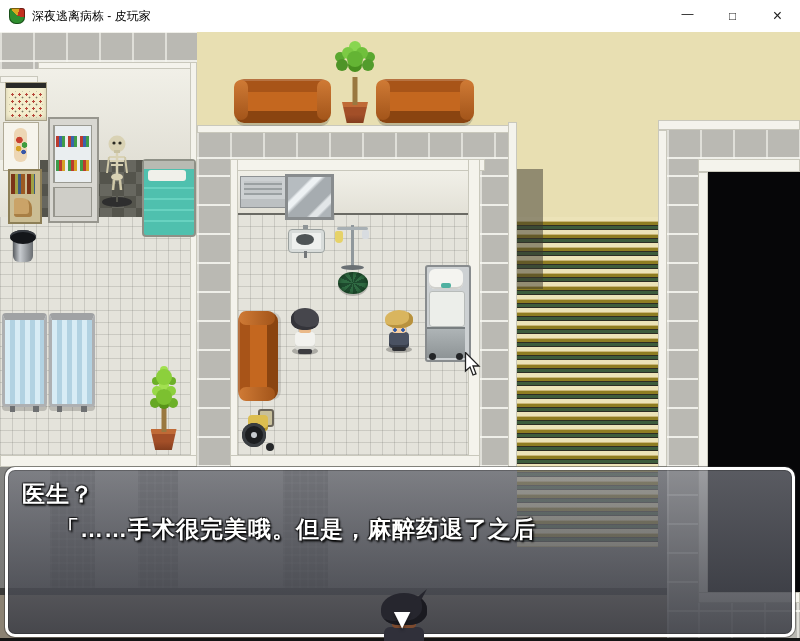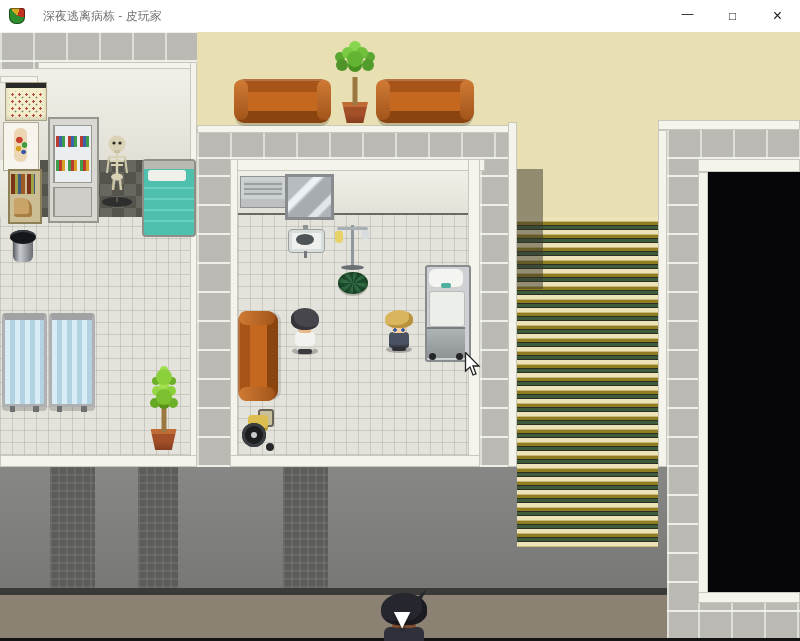--- a/index.html
+++ b/index.html
@@ -4,21 +4,21 @@
 <style>
   html,body{margin:0;padding:0;background:#444;}
   .window{position:relative;width:800px;height:641px;overflow:hidden;background:#000;
     font-family:"Liberation Sans","DejaVu Sans",sans-serif;box-shadow:inset 0 0 0 1px #b4b4b4;}
   .a{position:absolute;}
   
   .titlebar{position:absolute;left:0;top:0;width:800px;height:32px;background:#ffffff;display:flex;align-items:center;}
   .appicon{width:16px;height:16px;margin-left:9px;border-radius:3px 3px 7px 7px;
     background:conic-gradient(from 200deg,#2f8f2f 0 120deg,#d8a820 120deg 180deg,#c23020 180deg 260deg,#2f8f2f 260deg);
     box-shadow:inset 0 0 0 1px rgba(0,0,0,.45);}
-  .apptitle{margin-left:18px;font-size:12px;color:#737373;}
+  .apptitle{margin-left:7px;font-size:12px;color:#000000;}
   .wbtns{position:absolute;right:0;top:0;height:32px;display:flex;}
   .wbtn{width:45px;height:32px;display:flex;align-items:center;justify-content:center;color:#222;}
   .wbtn.min span{font-size:12px;transform:translateY(-2px);}
   .wbtn.max span{font-size:12px;}
   .wbtn.cls span{font-size:16px;}
   
   .game{position:absolute;left:0;top:32px;width:800px;height:609px;background:#7f7f7d;overflow:hidden;}
   
   .beige{background:#e8dfb2;}
   .brick{background-color:#bab9b3;background-image:
@@ -247,20 +247,24 @@
     <div class="a brick" style="left:667px;top:127px;width:31px;height:482px;"></div>
     <div class="a wborder" style="left:698px;top:127px;width:102px;height:13px;"></div>
     <div class="a wborder" style="left:698px;top:140px;width:10px;height:431px;"></div>
     <div class="a" style="left:708px;top:140px;width:92px;height:420px;background:#060608;"></div>
     <div class="a wborder" style="left:698px;top:560px;width:102px;height:11px;"></div>
     <div class="a brick" style="left:698px;top:571px;width:102px;height:38px;"></div>
 
     <div class="a" style="left:0;top:606px;width:800px;height:3px;background:#141414;"></div>
   </div>
 
+  <div class="dialog">
+    <div class="dline l1">医生？</div>
+    <div class="dline l2">「……手术很完美哦。但是，麻醉药退了之后</div>
+  </div>
 
   <div class="a" style="left:378px;top:591px;width:52px;height:50px;z-index:60;">
     <div style="position:absolute;left:6px;top:36px;width:40px;height:14px;background:#30303a;border-radius:6px 6px 0 0;"></div>
     <div style="position:absolute;left:14px;top:26px;width:24px;height:11px;background:#7c4a2e;border-radius:4px;"></div>
     <div style="position:absolute;left:3px;top:2px;width:46px;height:32px;background:#26262e;border-radius:52% 52% 42% 42%;box-shadow:inset -5px -4px 0 #1a1a20;"></div>
     <div style="position:absolute;left:36px;top:-2px;width:13px;height:11px;background:#26262e;clip-path:polygon(0 100%,100% 0,55% 100%);"></div>
   </div>
 
   <div class="a" style="left:384px;top:603px;width:36px;text-align:center;z-index:61;color:#fff;font-size:28px;text-shadow:0 2px 3px rgba(0,0,0,.5);">▼</div>
 

